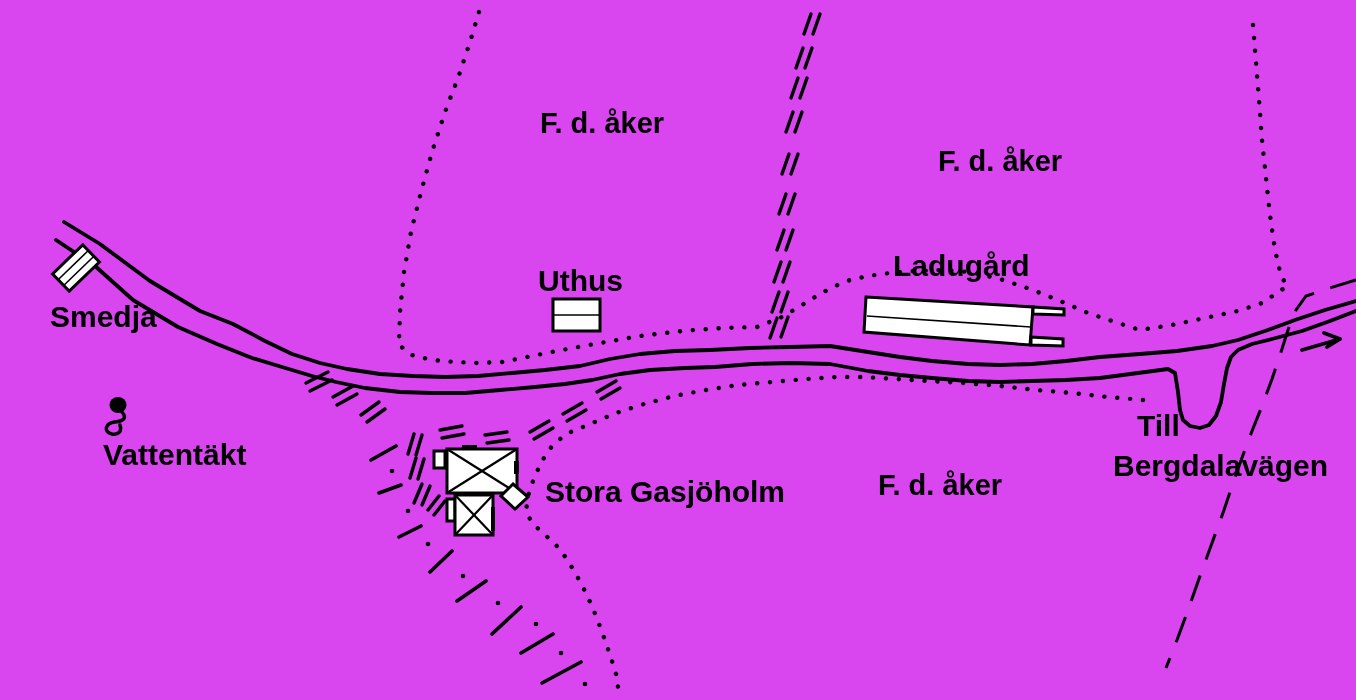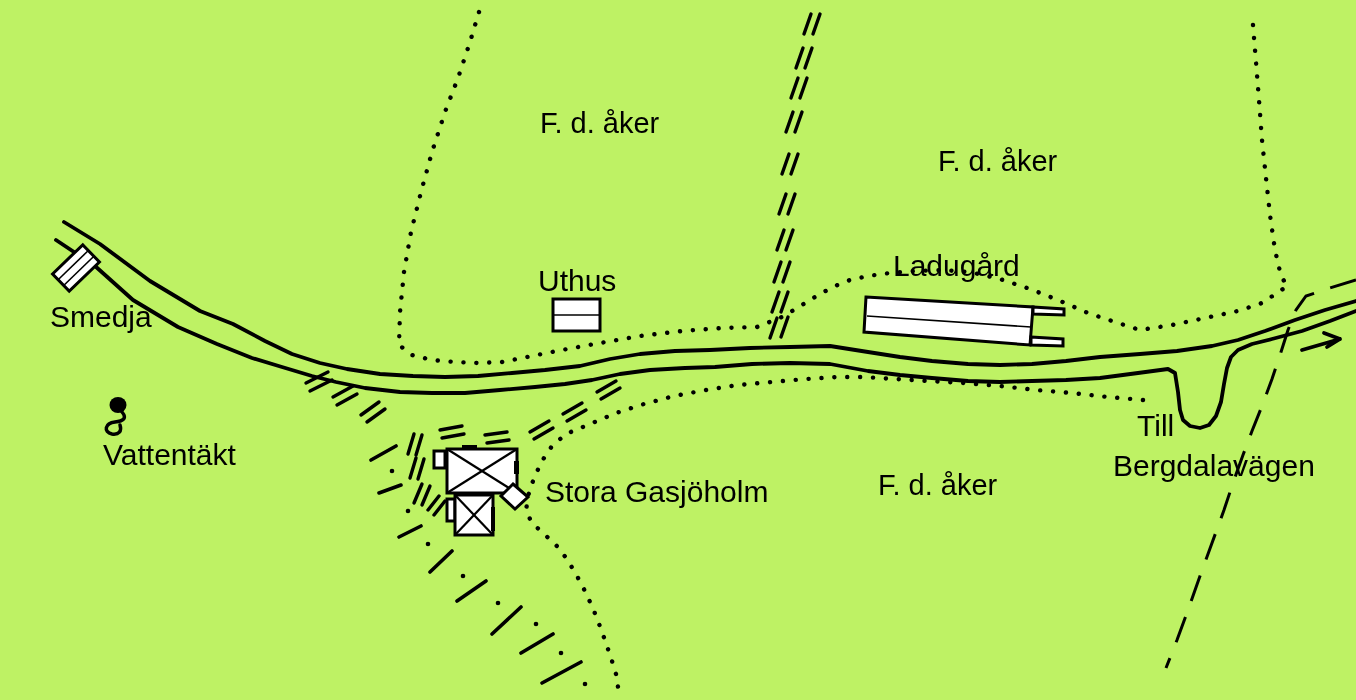--- a/index.html
+++ b/index.html
@@ -1,21 +1,22 @@
 <!DOCTYPE html>
 <html><head>
 <meta charset="utf-8">
 <style>
   html,body{margin:0;padding:0;background:#ffffff;}
   #map-canvas{
     position:relative;
     width:1356px;height:700px;
-    background:#bef264;
+    background:#d946ef;
     overflow:hidden;
     font-family:"Liberation Sans", sans-serif;
+    font-weight:bold;
   }
   svg{display:block;}
   .ink{stroke:#000000;fill:none;}
   .road{stroke-width:3.8;stroke-linecap:round;stroke-linejoin:round;}
   .dotted{stroke-width:4.4;stroke-linecap:round;stroke-dasharray:0.1 12.8;}
   .ddash{stroke-width:3.4;stroke-linecap:round;}
   .dashroad{stroke-width:3;stroke-linecap:butt;stroke-dasharray:27 17;}
   .hdash{stroke-width:3.6;stroke-linecap:round;}
   .bld{stroke:#000000;fill:#ffffff;stroke-width:3;stroke-linejoin:miter;}
   .bldx{stroke:#000000;stroke-width:2.2;}

